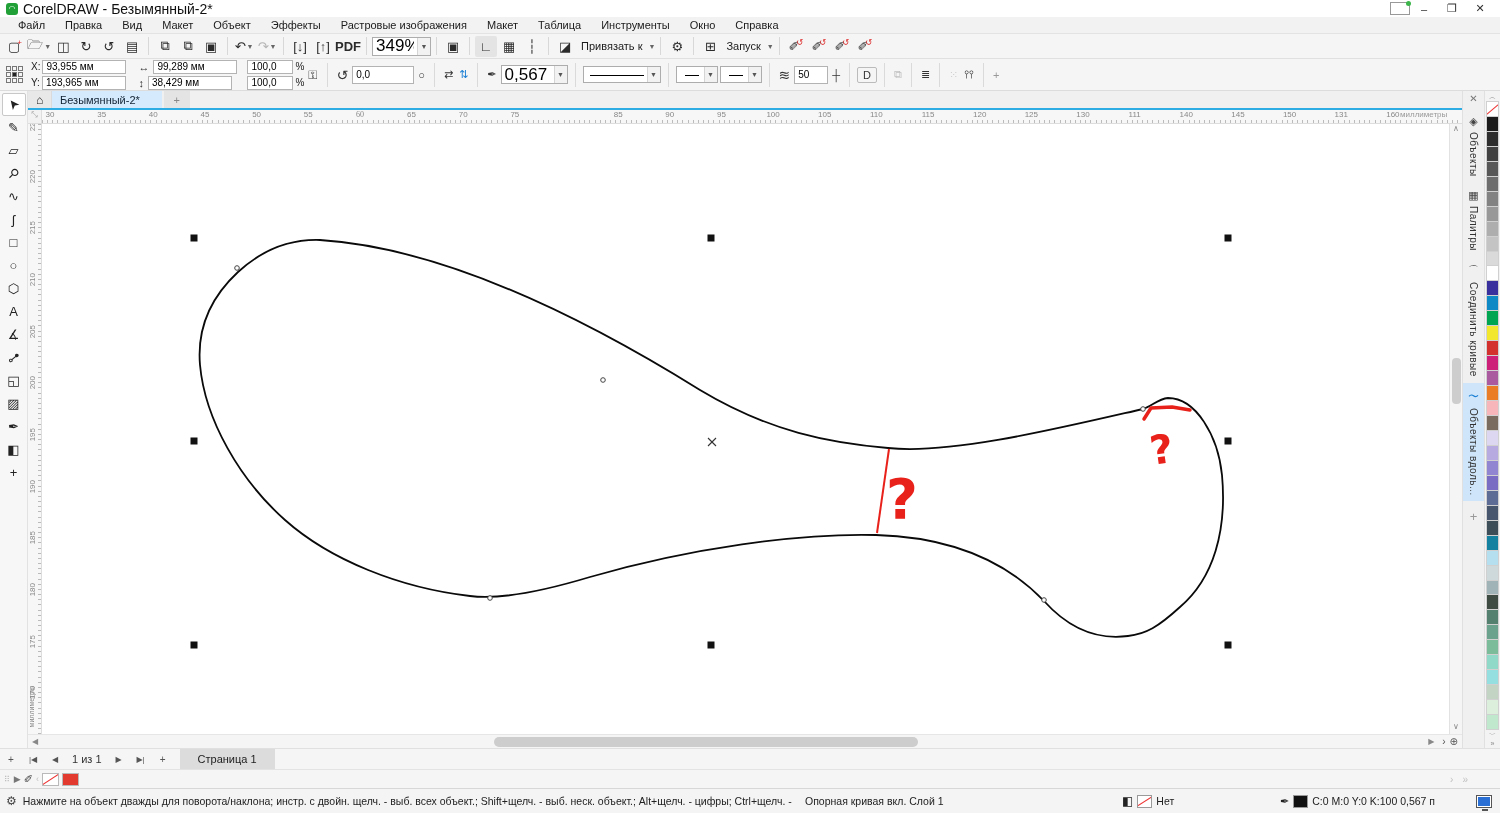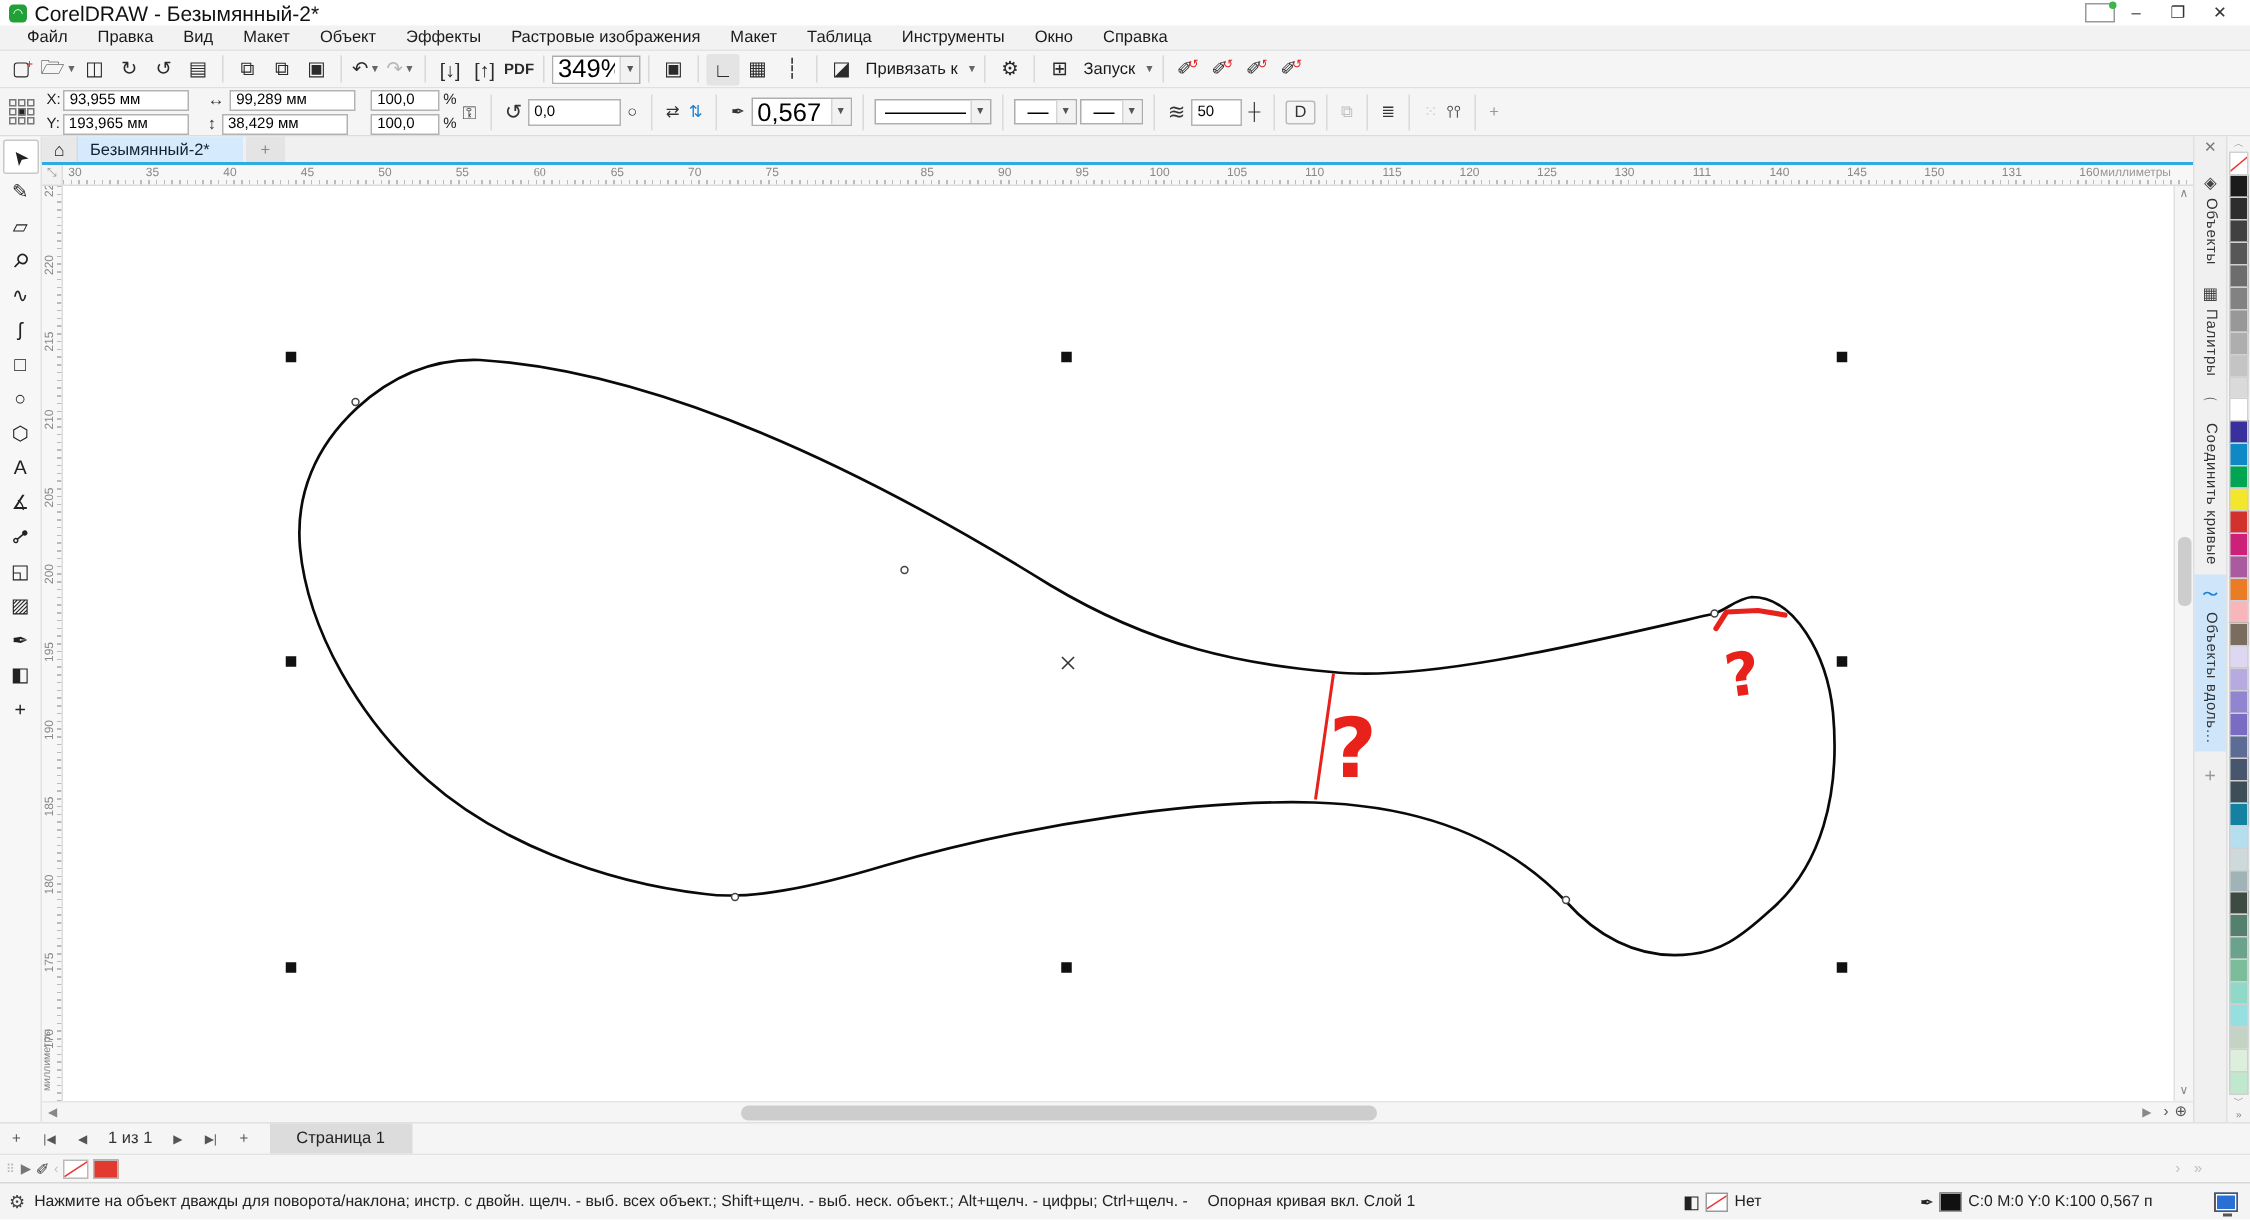--- a/index.html
+++ b/index.html
@@ -175,21 +175,21 @@
   <span class="tsep"></span>
   <span class="tbtn">⧉</span>
   <span class="tbtn">⧉</span>
   <span class="tbtn">▣</span>
   <span class="tsep"></span>
   <span class="tbtn">↶<span class="dd">▼</span></span>
   <span class="tbtn gray">↷<span class="dd">▼</span></span>
   <span class="tsep"></span>
   <span class="tbtn">[↓]</span>
   <span class="tbtn">[↑]</span>
-  <span class="tbtn" style="font-size:10px;font-weight:bold;">PDF</span>
+  <span class="tbtn" style="font-size:13px;font-weight:bold;">PDF</span>
   <span class="tsep"></span>
   <span class="combo">
     <input value="349%" style="">
     <span class="arrow">▼</span>
   </span>
   <span class="tsep"></span>
   <span class="tbtn">▣</span>
   <span class="tsep"></span>
   <span class="tbtn active" style="background:#e4e4e4;">∟</span>
   <span class="tbtn">▦</span>

